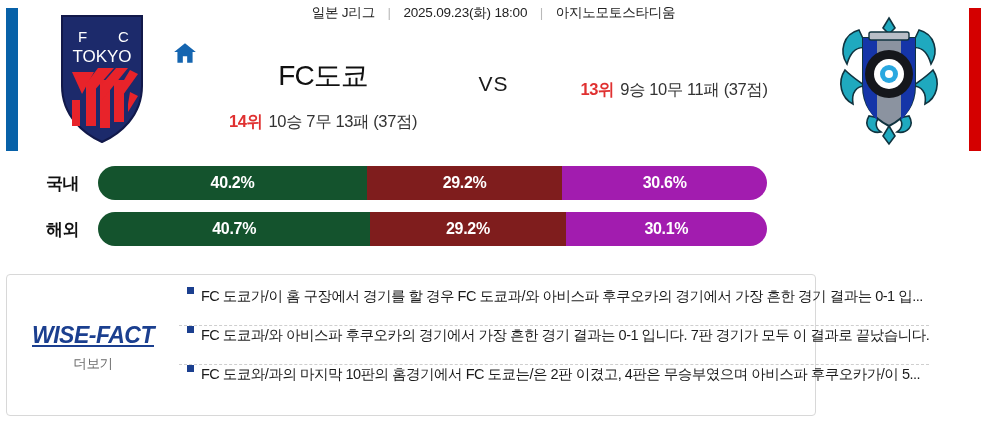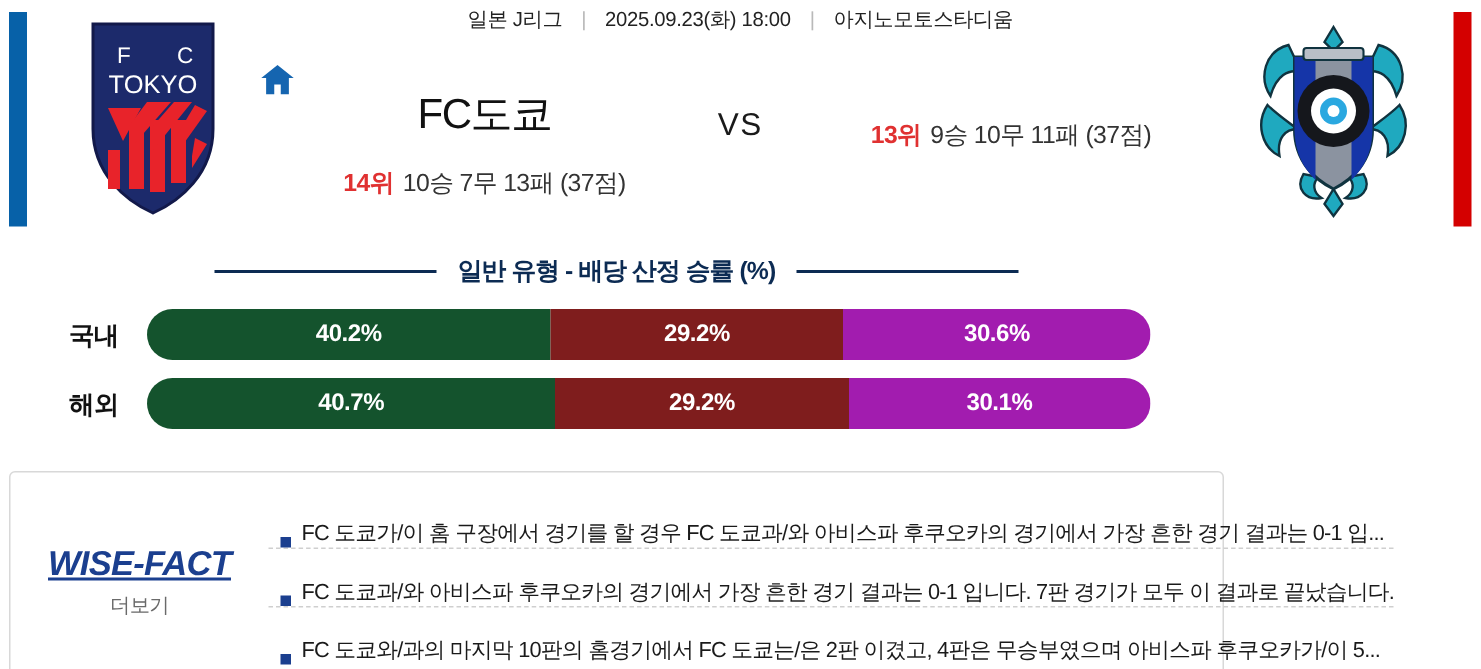--- a/index.html
+++ b/index.html
@@ -210,21 +210,21 @@
   }
   .fact-list {
     flex: 1 1 auto;
     padding: 8px 14px 8px 0;
     display: flex;
     flex-direction: column;
     justify-content: center;
   }
   .fact-item {
     display: flex;
-    align-items: flex-end;
+    align-items: flex-start;
     height: 38px;
     border-bottom: 1px dashed #cfcfcf;
   }
   .fact-item:last-child { border-bottom: none; }
   .fact-bullet {
     flex: 0 0 22px;
     display: flex;
     justify-content: center;
   }
   .fact-bullet i {
@@ -318,25 +318,20 @@
 
     <div class="vs-text">VS</div>
 
     <div class="team-block away">
       <div class="team-record">
         <span class="rank">13위</span><span>9승 10무 11패 (37점)</span>
       </div>
     </div>
   </div>
 
-  <div class="section-head">
-    <span class="rule"></span>
-    <span class="section-title">일반 유형 - 배당 산정 승률 (%)</span>
-    <span class="rule"></span>
-  </div>
 
   <div class="bars">
 
     <div class="bar-row">
       <div class="bar-label">국내</div>
       <div class="bar-track">
         <div class="bar-seg seg-home" style="flex: 40.2 1 0;">40.2%</div>
         <div class="bar-seg seg-draw" style="flex: 29.2 1 0;">29.2%</div>
         <div class="bar-seg seg-away" style="flex: 30.6 1 0;">30.6%</div>
       </div>

